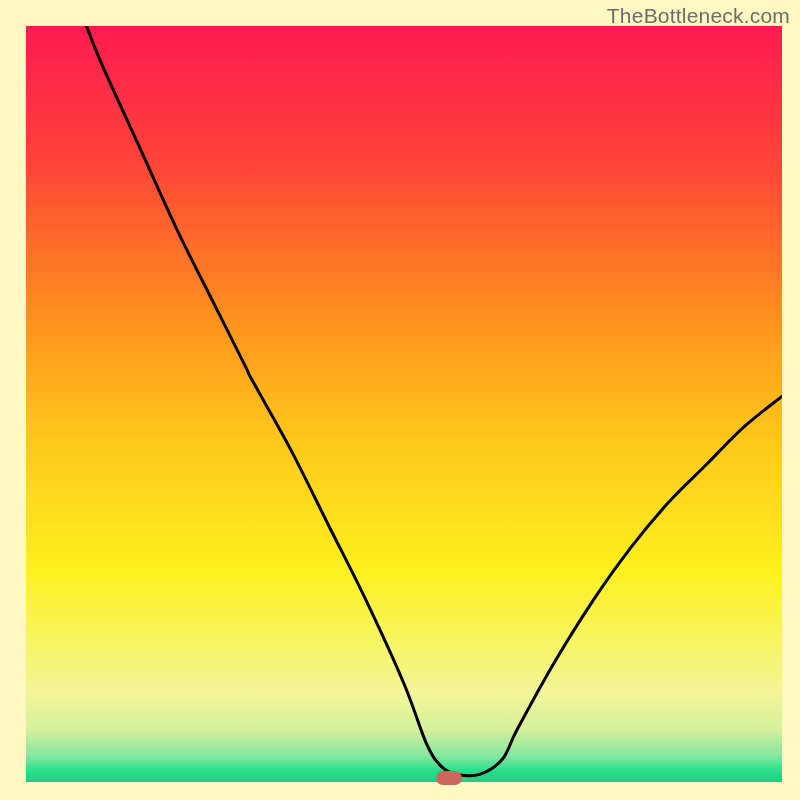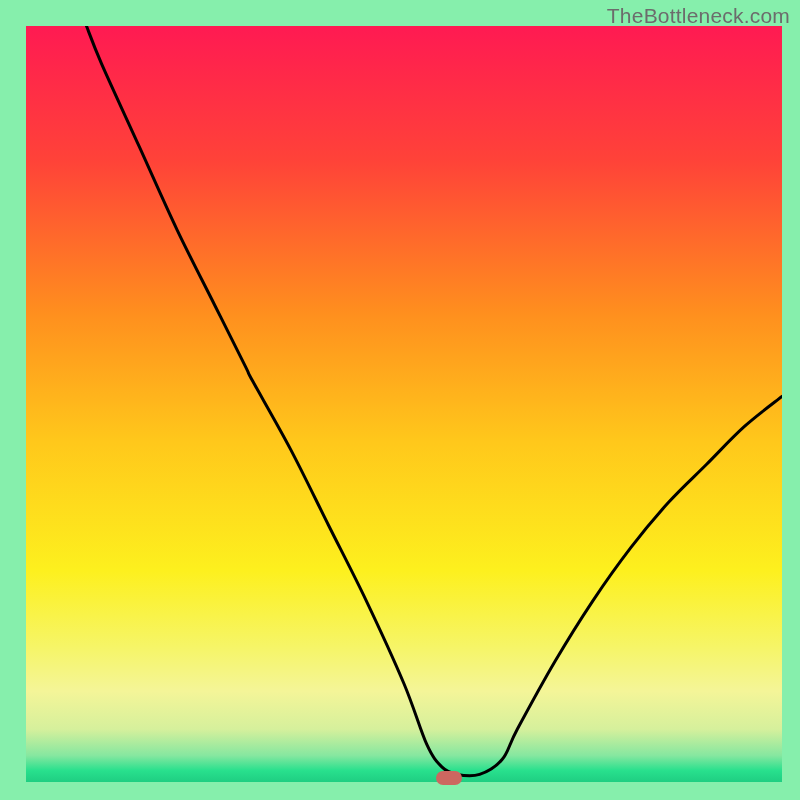--- a/index.html
+++ b/index.html
@@ -6,21 +6,21 @@
     margin: 0;
     padding: 0;
     width: 800px;
     height: 800px;
     font-family: Arial, Helvetica, sans-serif;
     background: #000;
   }
   .frame {
     width: 800px;
     height: 800px;
-    background: #86efac;
+    background: #fef9c3;
     position: relative;
     text-align: center;
   }
   .watermark {
     position: absolute;
     top: 4px;
     right: 10px;
     color: #6c6c6c;
     font-size: 21px;
     font-weight: 400;

